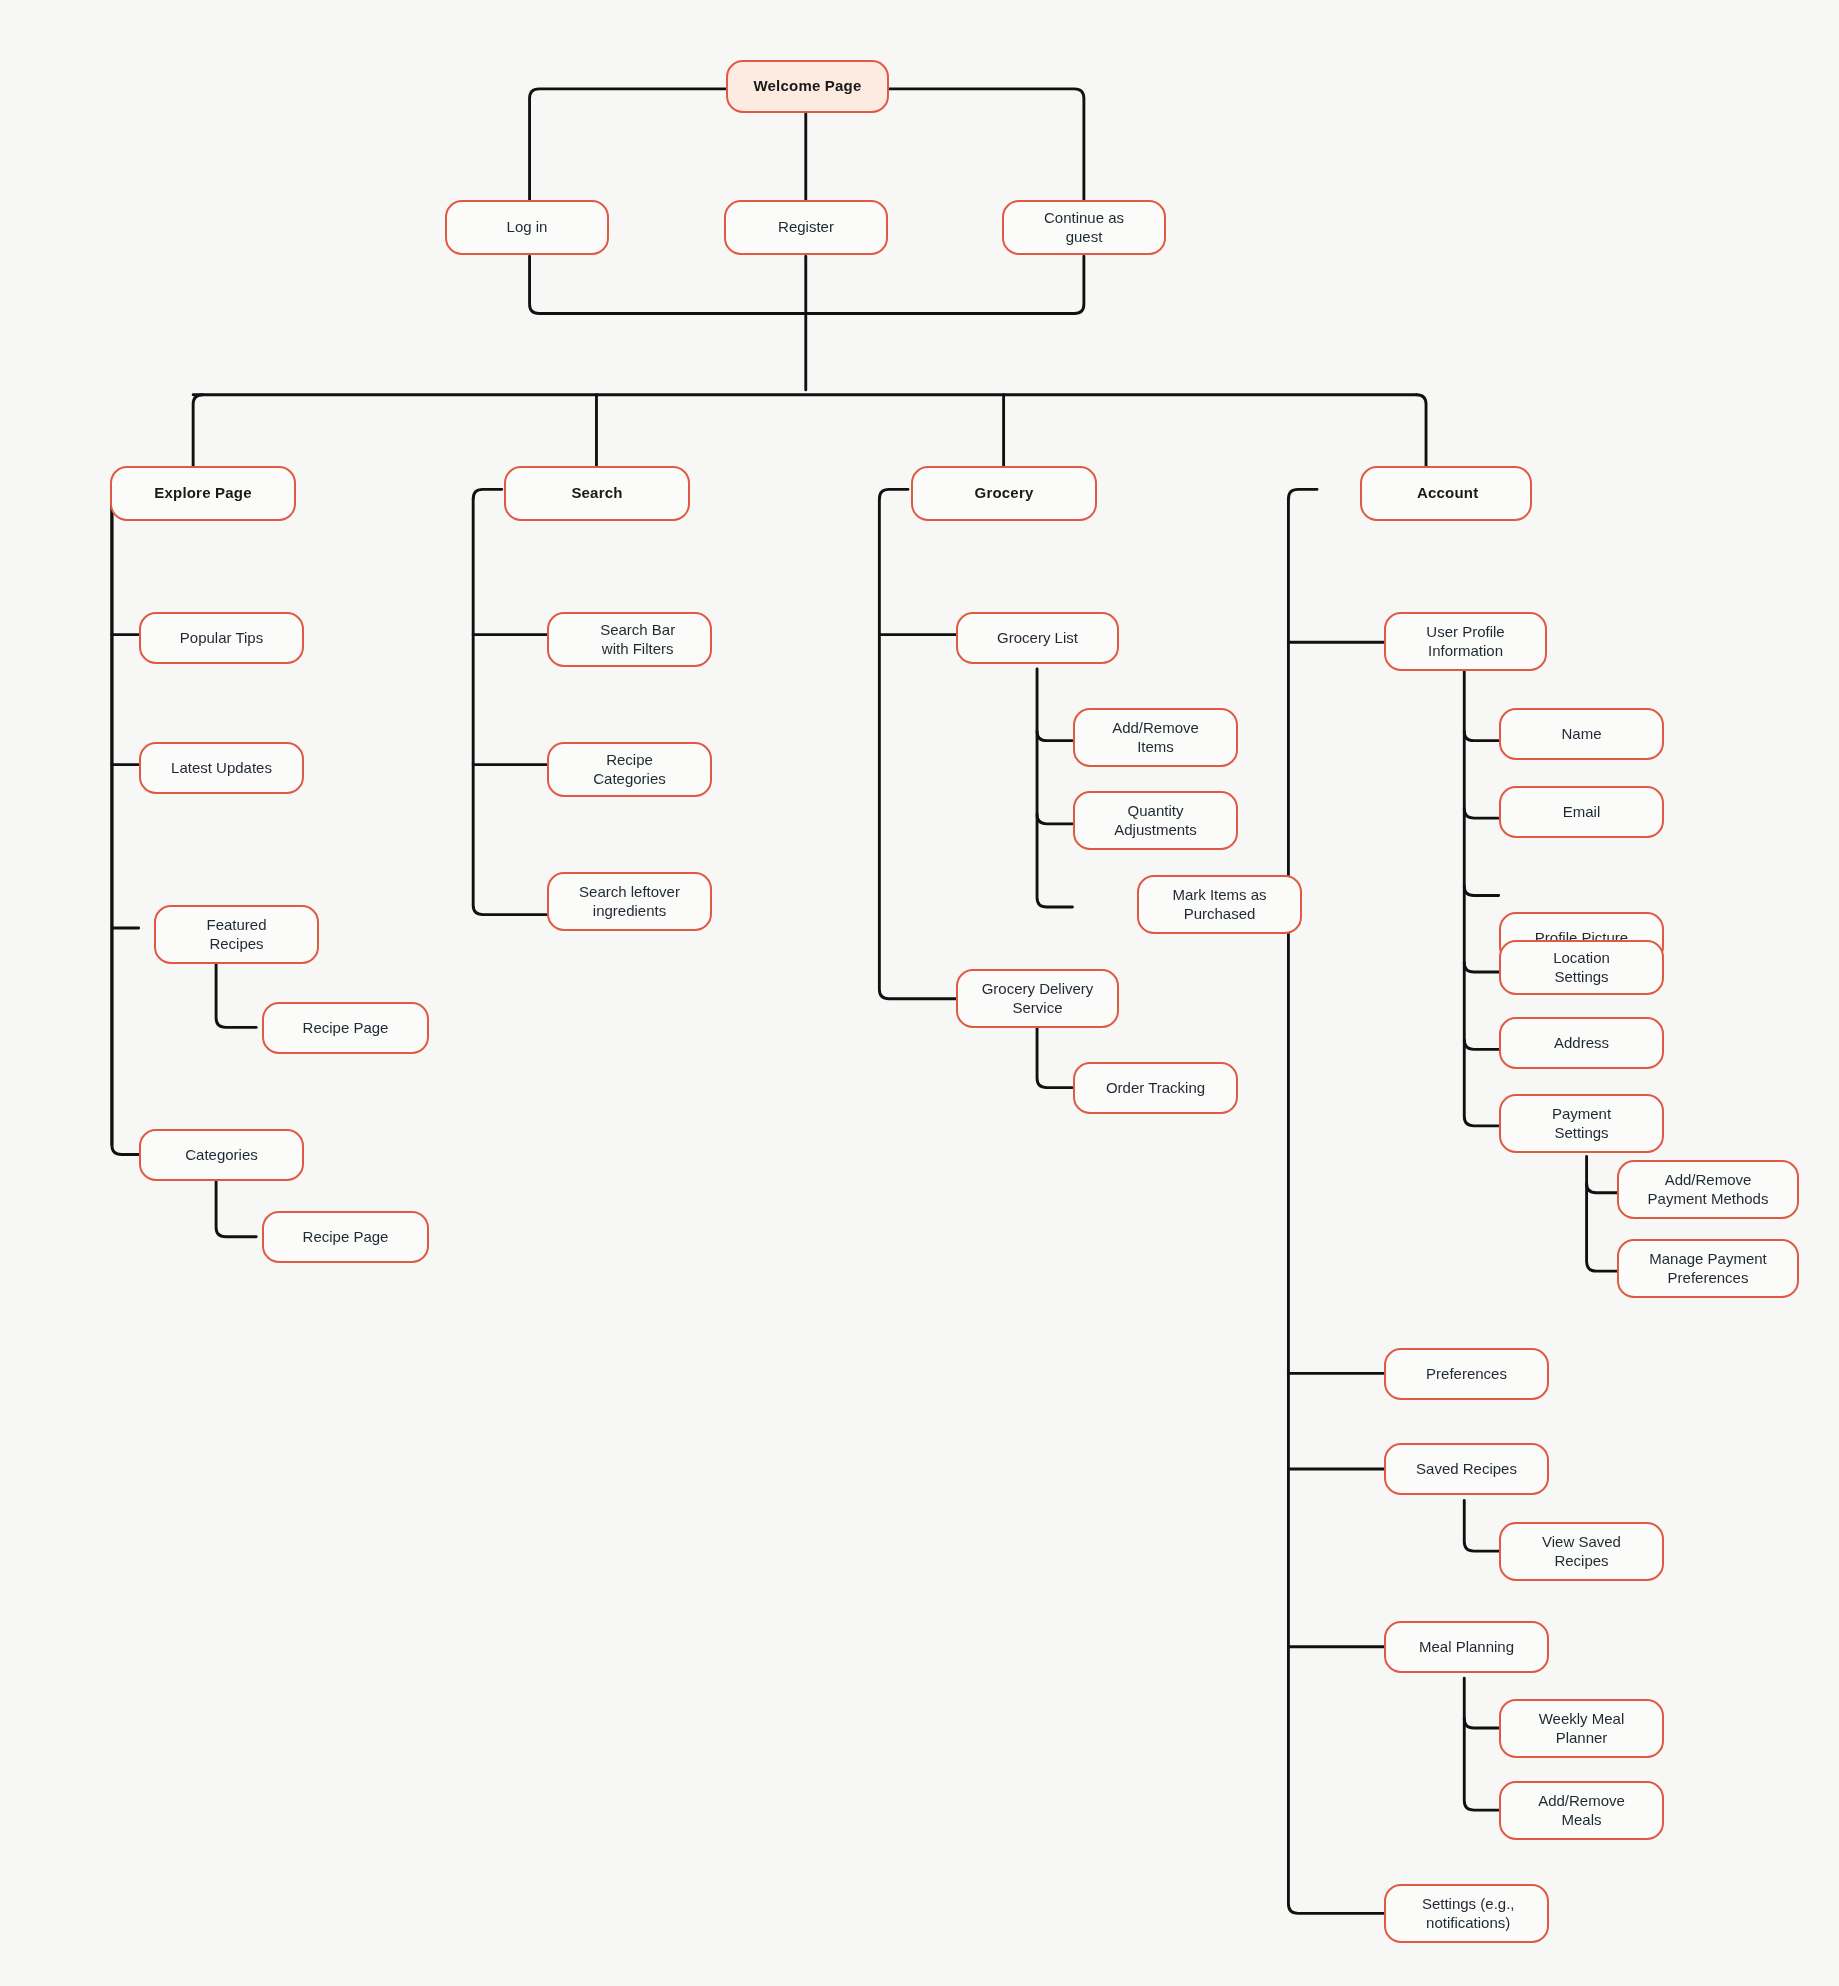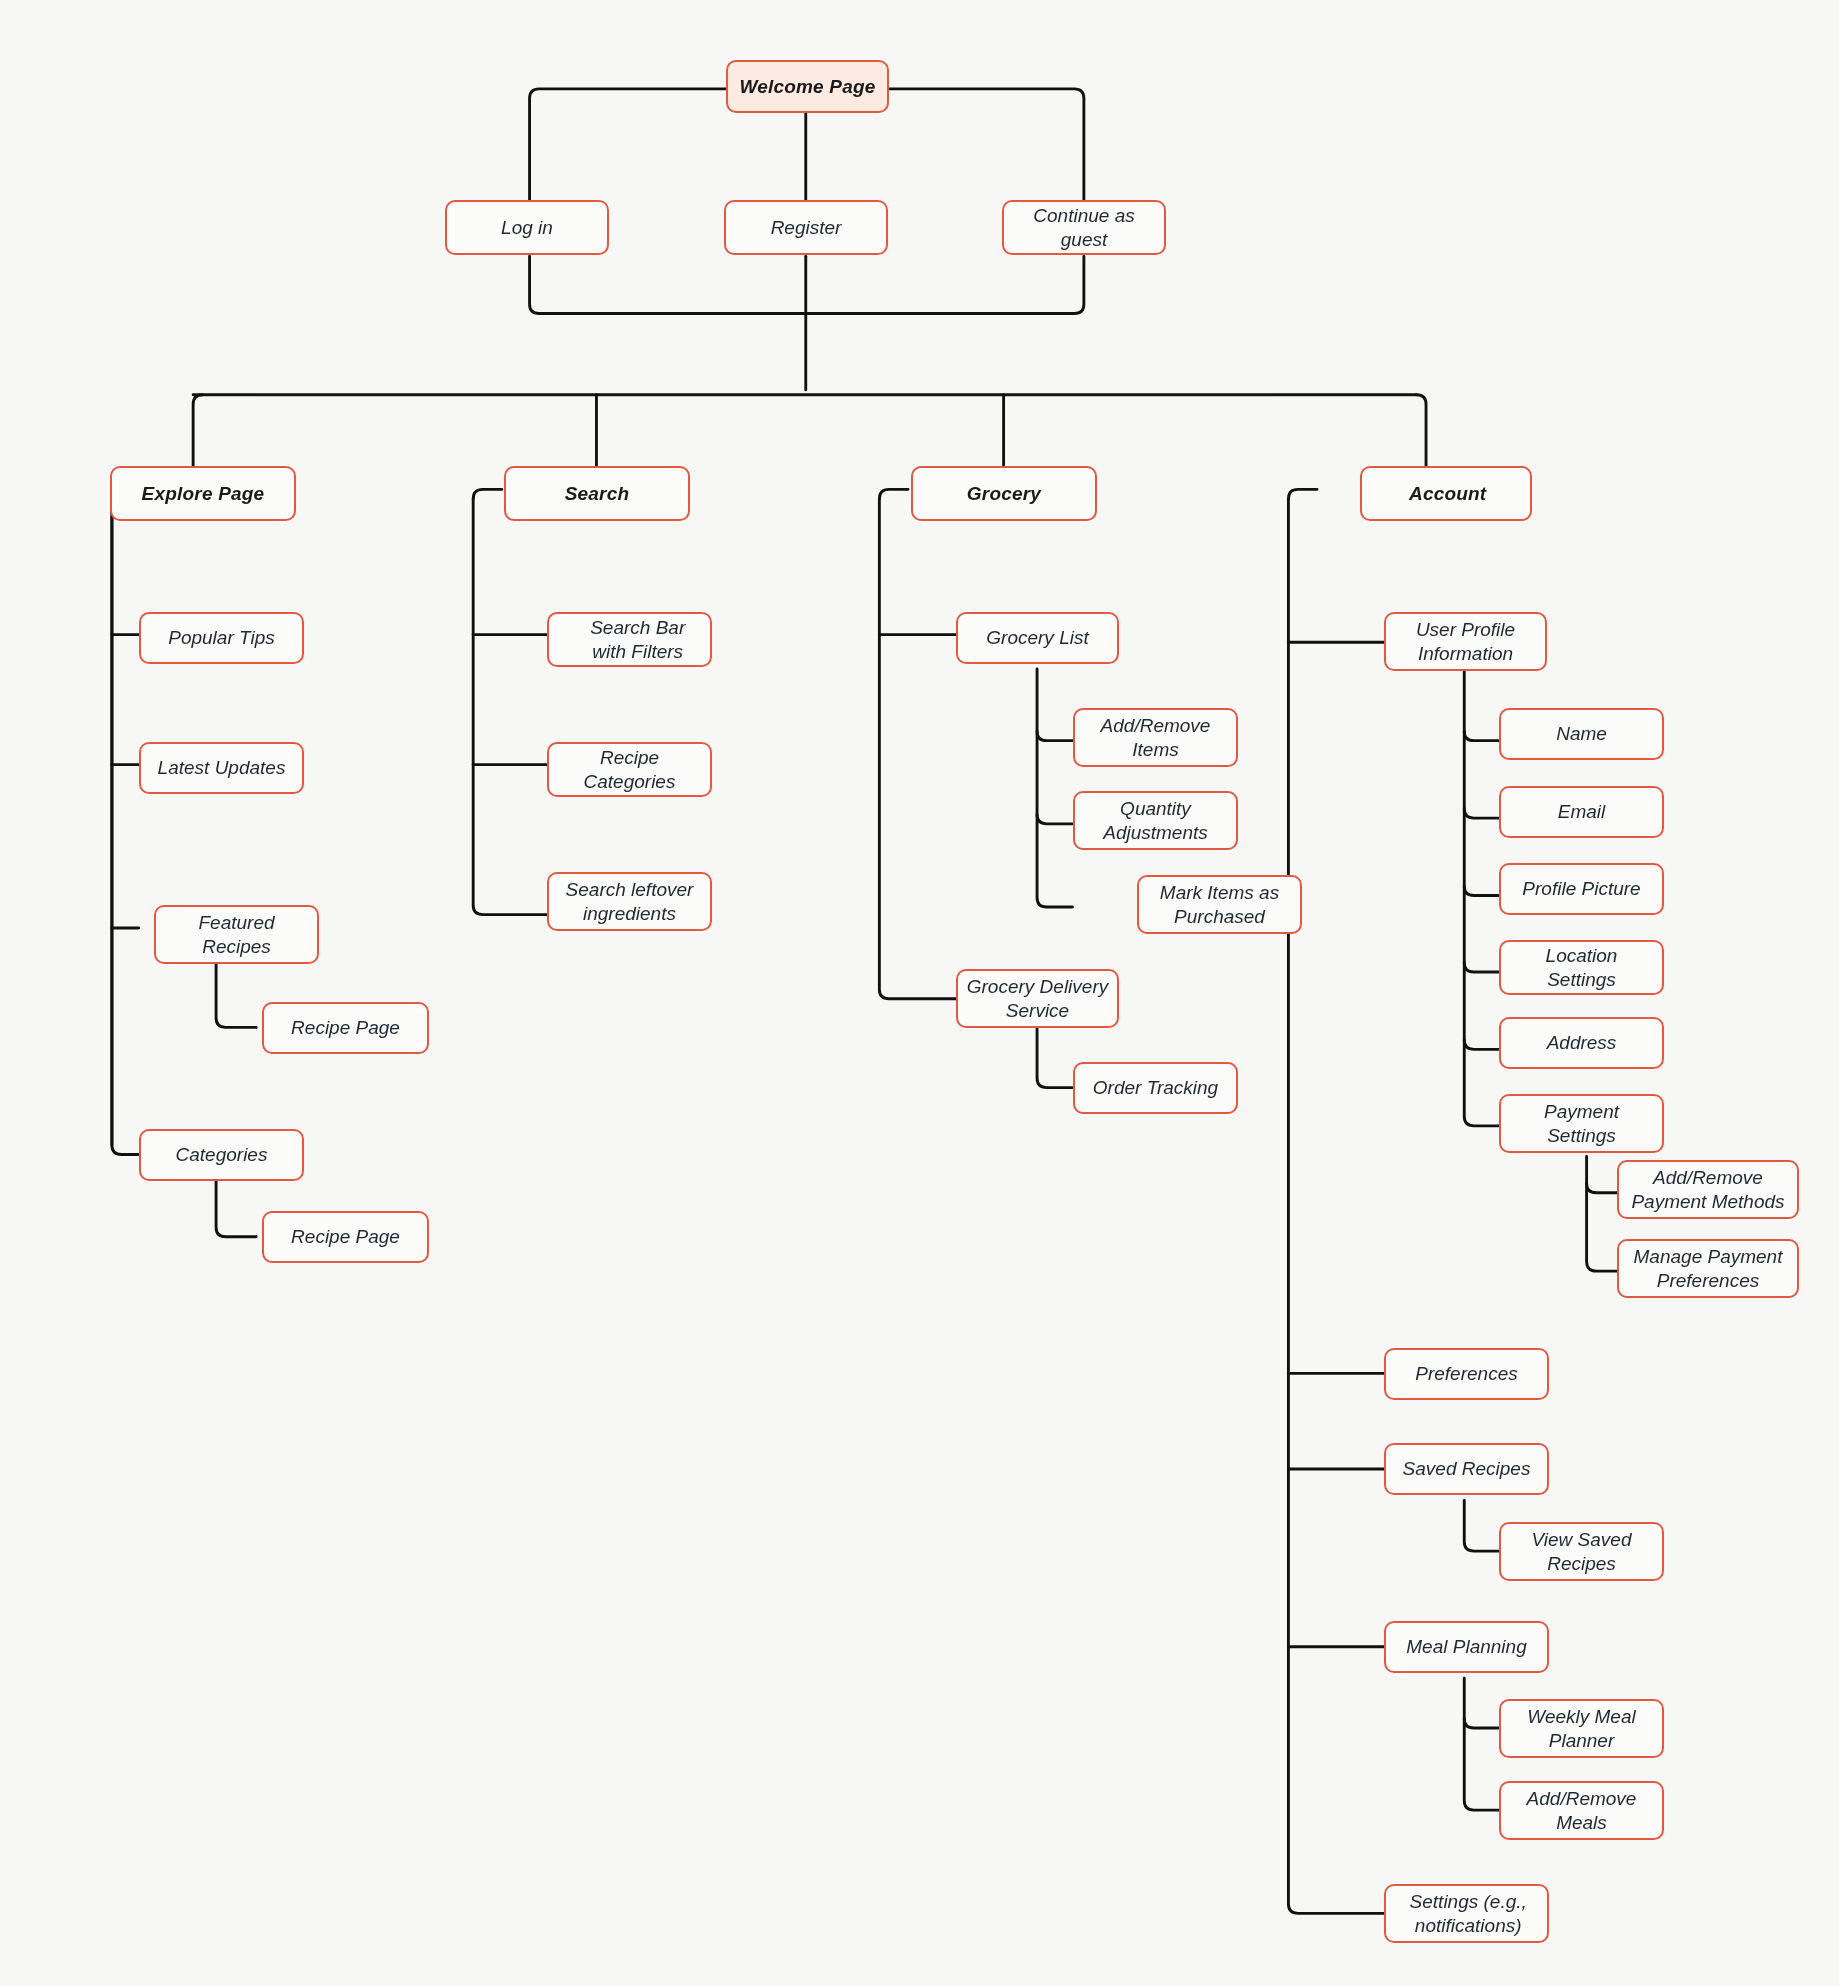--- a/index.html
+++ b/index.html
@@ -8,32 +8,31 @@
     background:#f7f7f5;
     font-family:"Liberation Sans", sans-serif;
     overflow:hidden;
   }
   #canvas{position:relative;width:1839px;height:1986px;}
   #wires{position:absolute;left:0;top:0;width:1839px;height:1986px;pointer-events:none;}
   .node{
     position:absolute;
     box-sizing:border-box;
     border:2.1px solid #e05a43;
-    border-radius:10px;
+    border-radius:17px;
     background:#fbfbf9;
     color:#1f2933;
     display:flex;
     align-items:center;
     justify-content:center;
     text-align:center;
     line-height:1.22;
-    font-size:19px;
+    font-size:15px;
     padding:3.8px 7.6px;
     white-space:pre-line;
-    font-style:italic;
   }
   .node.root{
     background:#fdeae1;
     border-color:#e05a43;
     font-weight:bold;
     color:#1a1a1a;
     letter-spacing:0.2px;
   }
   .node.lvl1{
     font-weight:bold;
@@ -163,21 +162,21 @@
 Purchased</div>
   <div class="node" style="left:956px;top:969px;width:163px;height:59px;">Grocery Delivery
 Service</div>
   <div class="node" style="left:1073px;top:1062px;width:165px;height:52px;">Order Tracking</div>
 
   <div class="node" style="left:1384px;top:612px;width:163px;height:59px;">User Profile
 Information</div>
 
   <div class="node" style="left:1499px;top:708px;width:165px;height:52px;">Name</div>
   <div class="node" style="left:1499px;top:786px;width:165px;height:52px;">Email</div>
-  <div class="node" style="left:1499px;top:863px;width:165px;height:52px;">Profile Picture</div>
+  <div class="node" style="left:1499px;top:912px;width:165px;height:52px;">Profile Picture</div>
   <div class="node" style="left:1499px;top:940px;width:165px;height:55px;">Location
 Settings</div>
   <div class="node" style="left:1499px;top:1017px;width:165px;height:52px;">Address</div>
   <div class="node" style="left:1499px;top:1094px;width:165px;height:59px;">Payment
 Settings</div>
 
   <div class="node" style="left:1617px;top:1160px;width:182px;height:59px;">Add/Remove
 Payment Methods</div>
   <div class="node" style="left:1617px;top:1239px;width:182px;height:59px;">Manage Payment
 Preferences</div>

